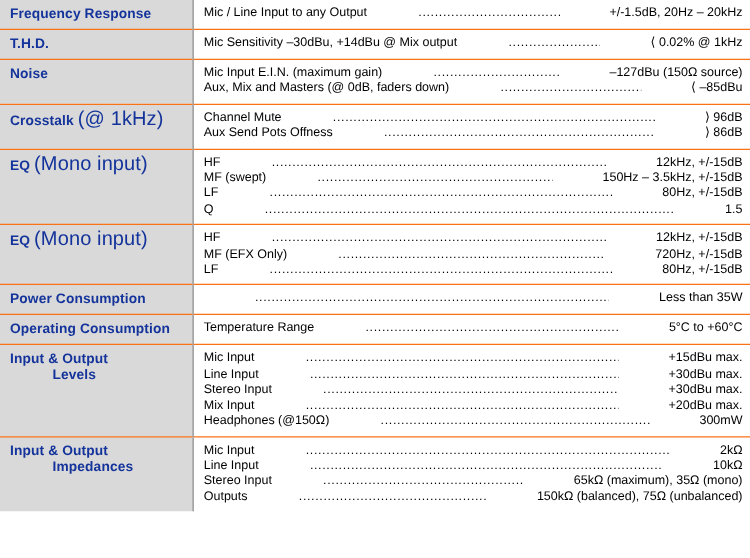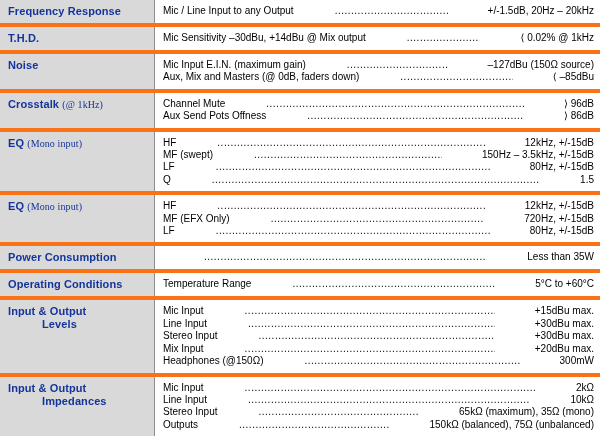--- a/index.html
+++ b/index.html
@@ -17,41 +17,40 @@
     background: #ffffff;
     position: relative;
     overflow: hidden;
   }
   table.spec {
     width: 600px;
     border-collapse: collapse;
     table-layout: fixed;
   }
   table.spec tr {
-    border-bottom: 4px solid #f97316;
+    border-bottom: 1px solid #f97316;
   }
   table.spec tr.last {
     border-bottom: none;
   }
   td.label {
     width: 146px;
     background: #d9d9d9;
     color: #14349b;
     font-weight: bold;
     font-size: 11px;
     padding: 5px 0 5px 8px;
     vertical-align: top;
     border-right: 1px solid #8e8e8e;
     line-height: 13px;
     letter-spacing: 0.1px;
   }
   td.label .sub {
     font-weight: normal;
-    font-size: 10px;
-    font-family: Liberation Serif, serif;
+    font-size: 16px;
   }
   td.label .line2 {
     display: block;
     padding-left: 34px;
   }
   td.value {
     background: #ffffff;
     color: #000000;
     font-size: 10px;
     padding: 5px 6px 5px 8px;
@@ -186,21 +185,21 @@
           <td class="label"><span>Power Consumption</span></td>
           <td class="value">
             <div class="row-line">
               <span class="rl-left"></span>
               <span class="rl-dots">........................................................................................................................................................................................................................</span>
               <span class="rl-right"> Less than 35W</span>
             </div>
           </td>
         </tr>
         <tr>
-          <td class="label"><span>Operating Conditions</span></td>
+          <td class="label"><span>Operating Consumption</span></td>
           <td class="value">
             <div class="row-line">
               <span class="rl-left">Temperature Range </span>
               <span class="rl-dots">........................................................................................................................................................................................................................</span>
               <span class="rl-right"> 5°C to +60°C</span>
             </div>
           </td>
         </tr>
         <tr>
           <td class="label"><span>Input &amp; Output</span><span class="line2">Levels</span></td>

